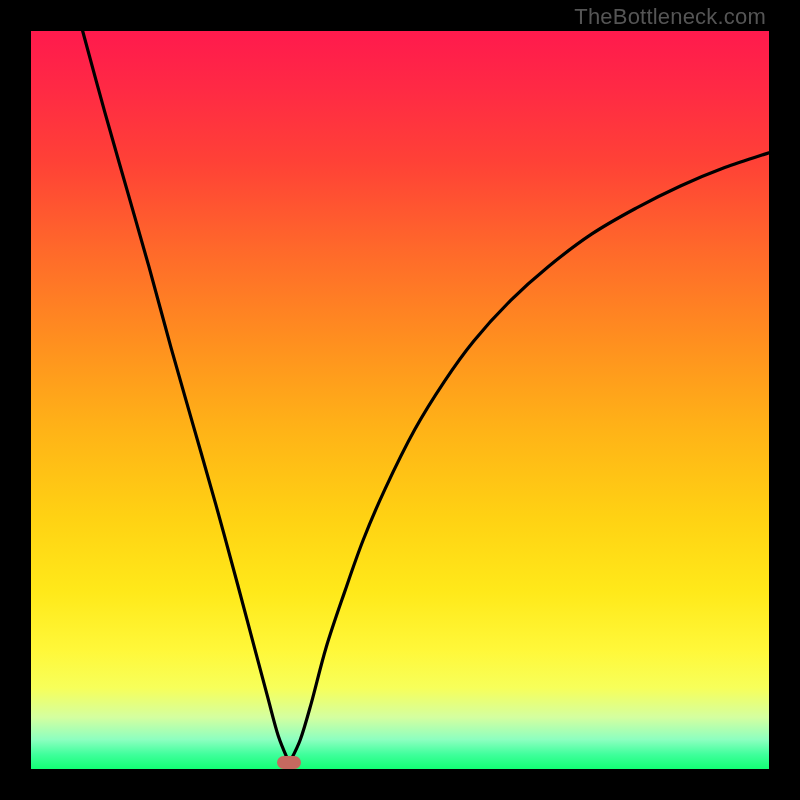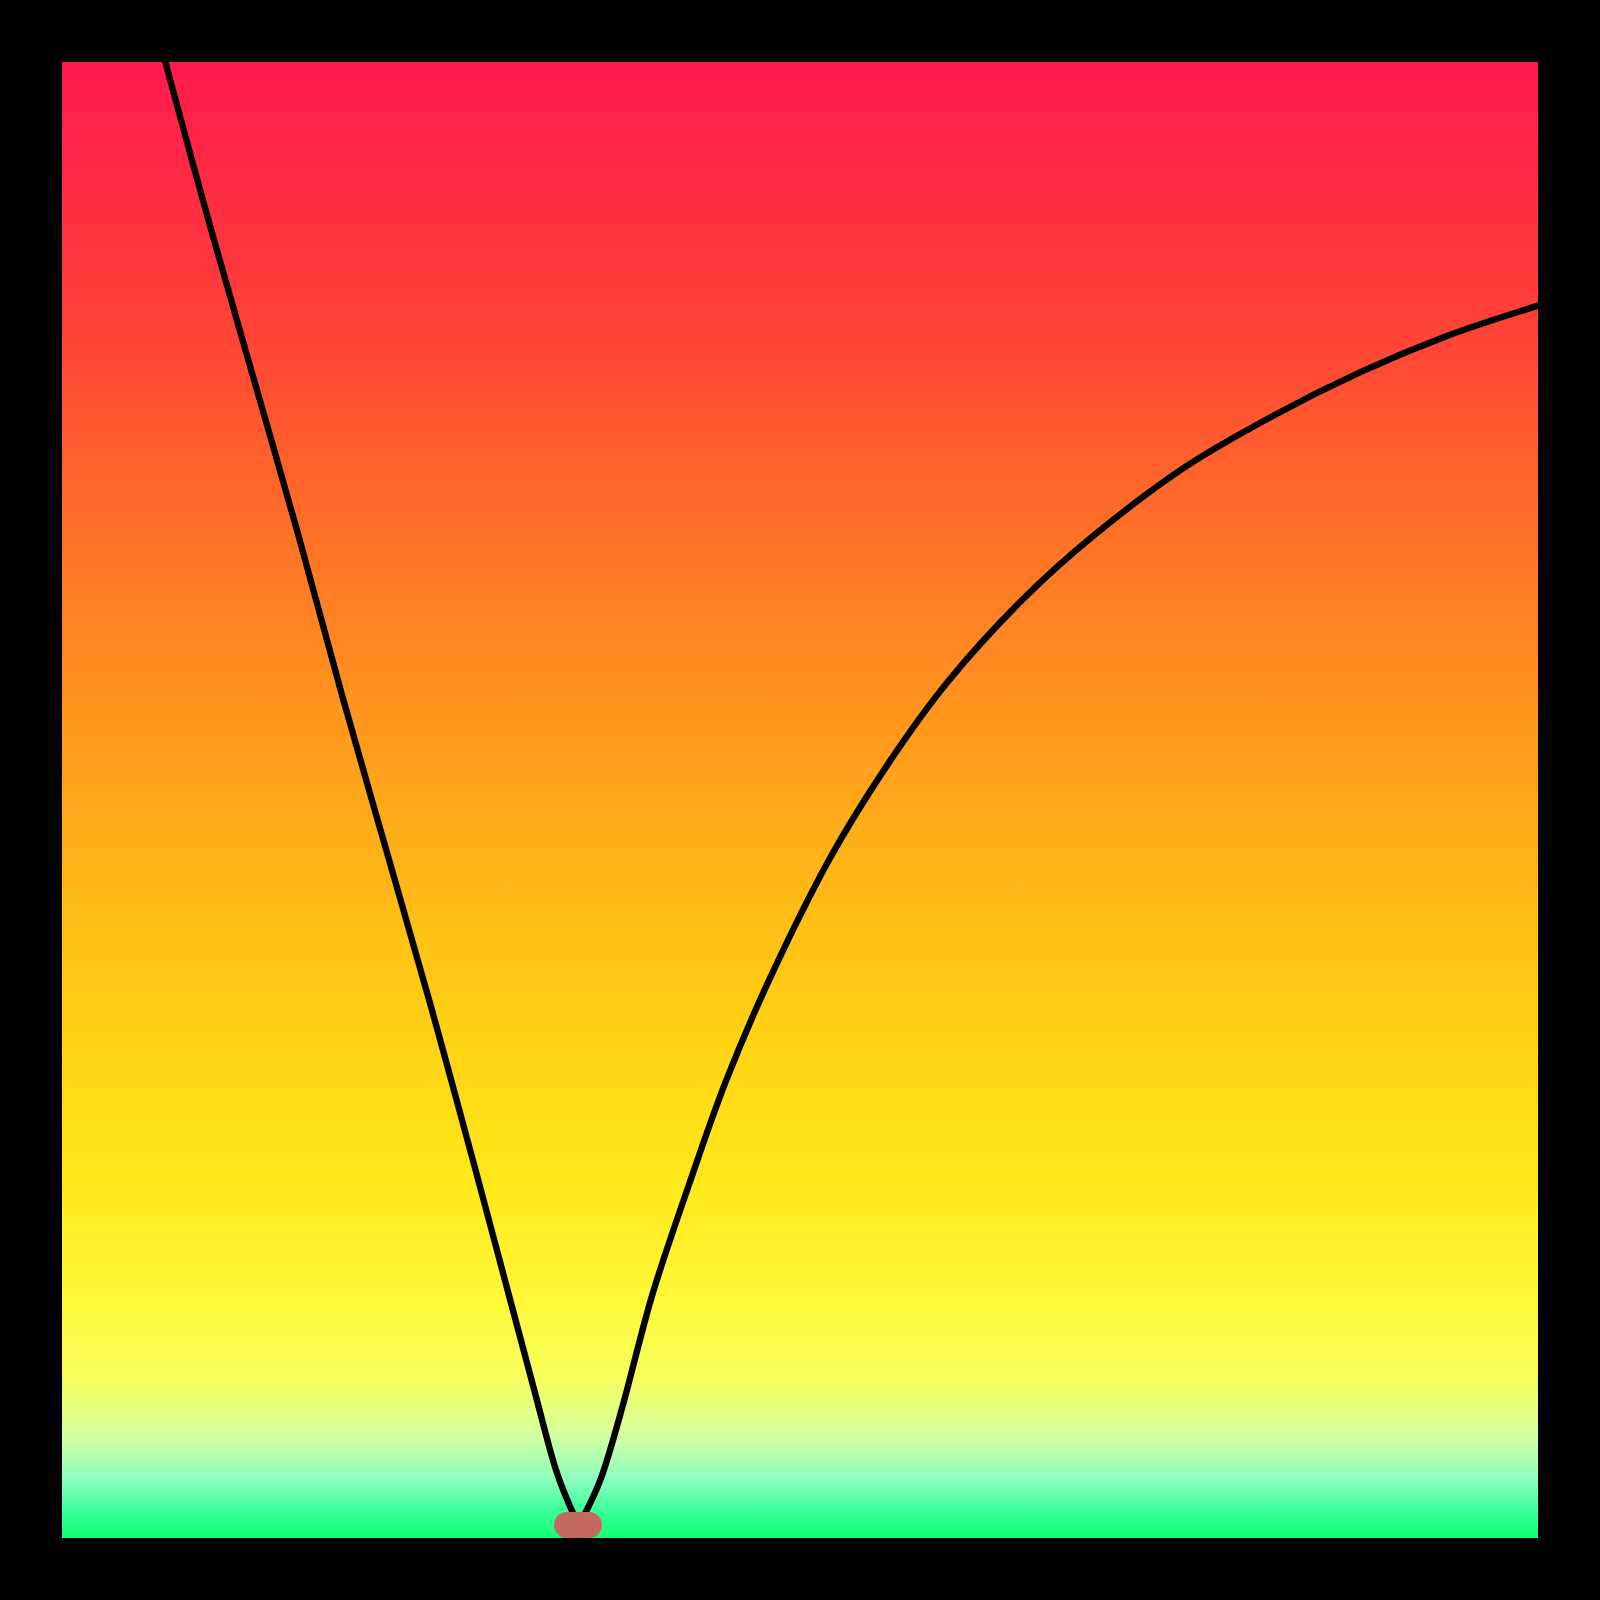--- a/index.html
+++ b/index.html
@@ -78,13 +78,14 @@
     <div class="gradient"></div>
 
     <svg class="curve" viewBox="0 0 738 738" preserveAspectRatio="none">
       <path d="M 51.66 0.00 C 55.35 13.53, 66.42 54.73, 73.80 81.18 C 81.18 107.62, 88.56 132.84, 95.94 158.67 C 103.32 184.50, 110.70 209.71, 118.08 236.16 C 125.46 262.60, 132.84 290.90, 140.22 317.34 C 147.60 343.79, 154.98 369.00, 162.36 394.83 C 169.74 420.66, 177.12 445.88, 184.50 472.32 C 191.88 498.76, 200.49 530.75, 206.64 553.50 C 212.79 576.25, 216.48 590.40, 221.40 608.85 C 226.32 627.30, 231.85 648.21, 236.16 664.20 C 240.47 680.19, 243.54 693.47, 247.23 704.79 C 250.92 716.11, 256.46 727.54, 258.30 732.10" id="path-left" fill="none" stroke="#000" stroke-width="3.2" stroke-linecap="round"></path>
       <path d="M 258.30 732.10 C 260.14 728.16, 265.68 718.57, 269.37 708.48 C 273.06 698.39, 276.13 686.96, 280.44 671.58 C 284.75 656.21, 289.66 634.68, 295.20 616.23 C 300.74 597.78, 307.50 578.72, 313.65 560.88 C 319.80 543.04, 325.34 526.44, 332.10 509.22 C 338.87 492.00, 345.63 476.01, 354.24 457.56 C 362.85 439.11, 373.92 416.35, 383.76 398.52 C 393.60 380.69, 403.44 365.31, 413.28 350.55 C 423.12 335.79, 431.73 323.49, 442.80 309.96 C 453.87 296.43, 467.40 281.67, 479.70 269.37 C 492.00 257.07, 503.07 247.23, 516.60 236.16 C 530.13 225.09, 546.12 212.79, 560.88 202.95 C 575.64 193.11, 590.40 185.12, 605.16 177.12 C 619.92 169.13, 634.68 161.75, 649.44 154.98 C 664.20 148.22, 678.96 142.07, 693.72 136.53 C 708.48 131.00, 730.62 124.23, 738.00 121.77" id="path-right" fill="none" stroke="#000" stroke-width="3.2" stroke-linecap="round"></path>
     </svg>
 
     <div class="marker" id="marker" style="left: 246.3px; top: 725.096px; background: rgb(197, 105, 95);"></div>
   </div>
 
+  <div class="watermark">TheBottleneck.com</div>
 </div>
 
 </body></html>

